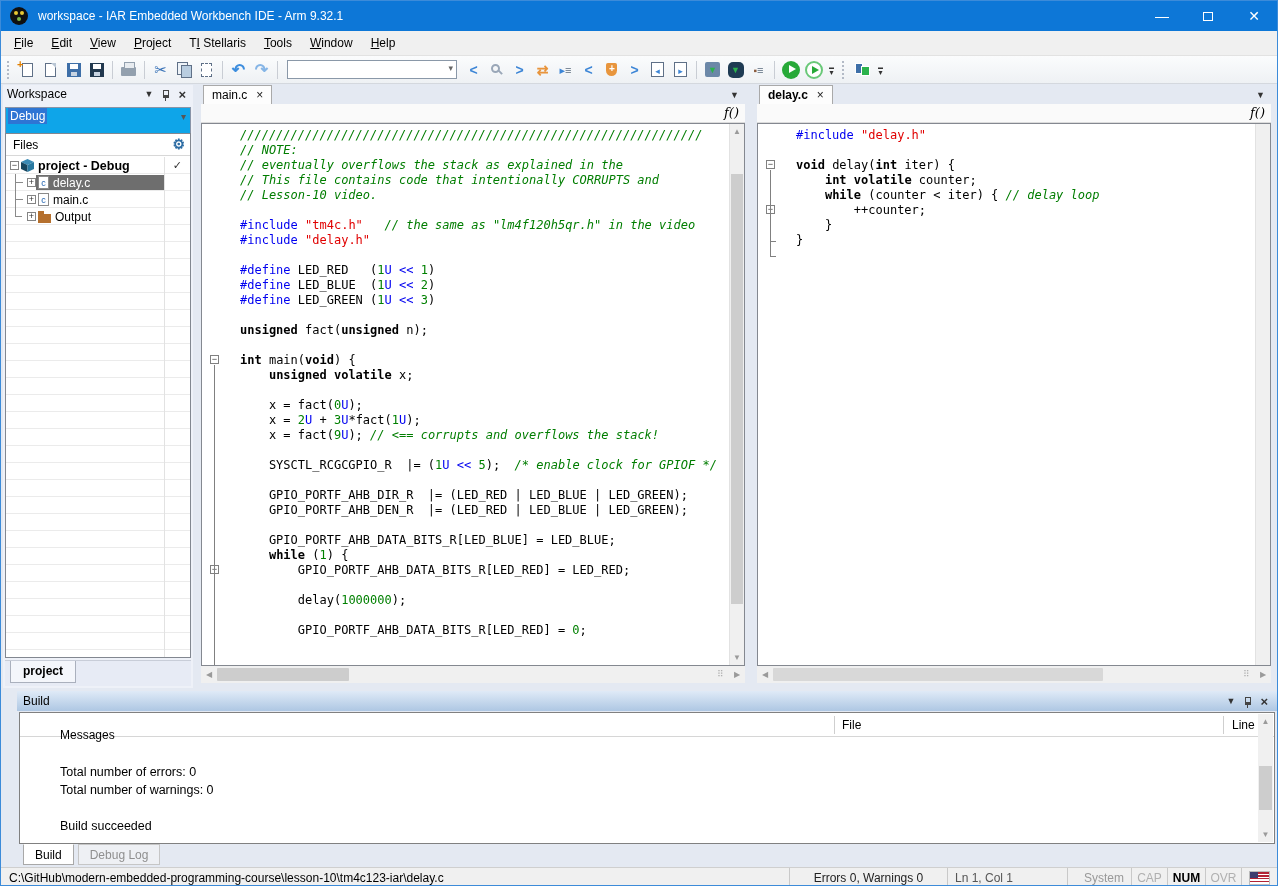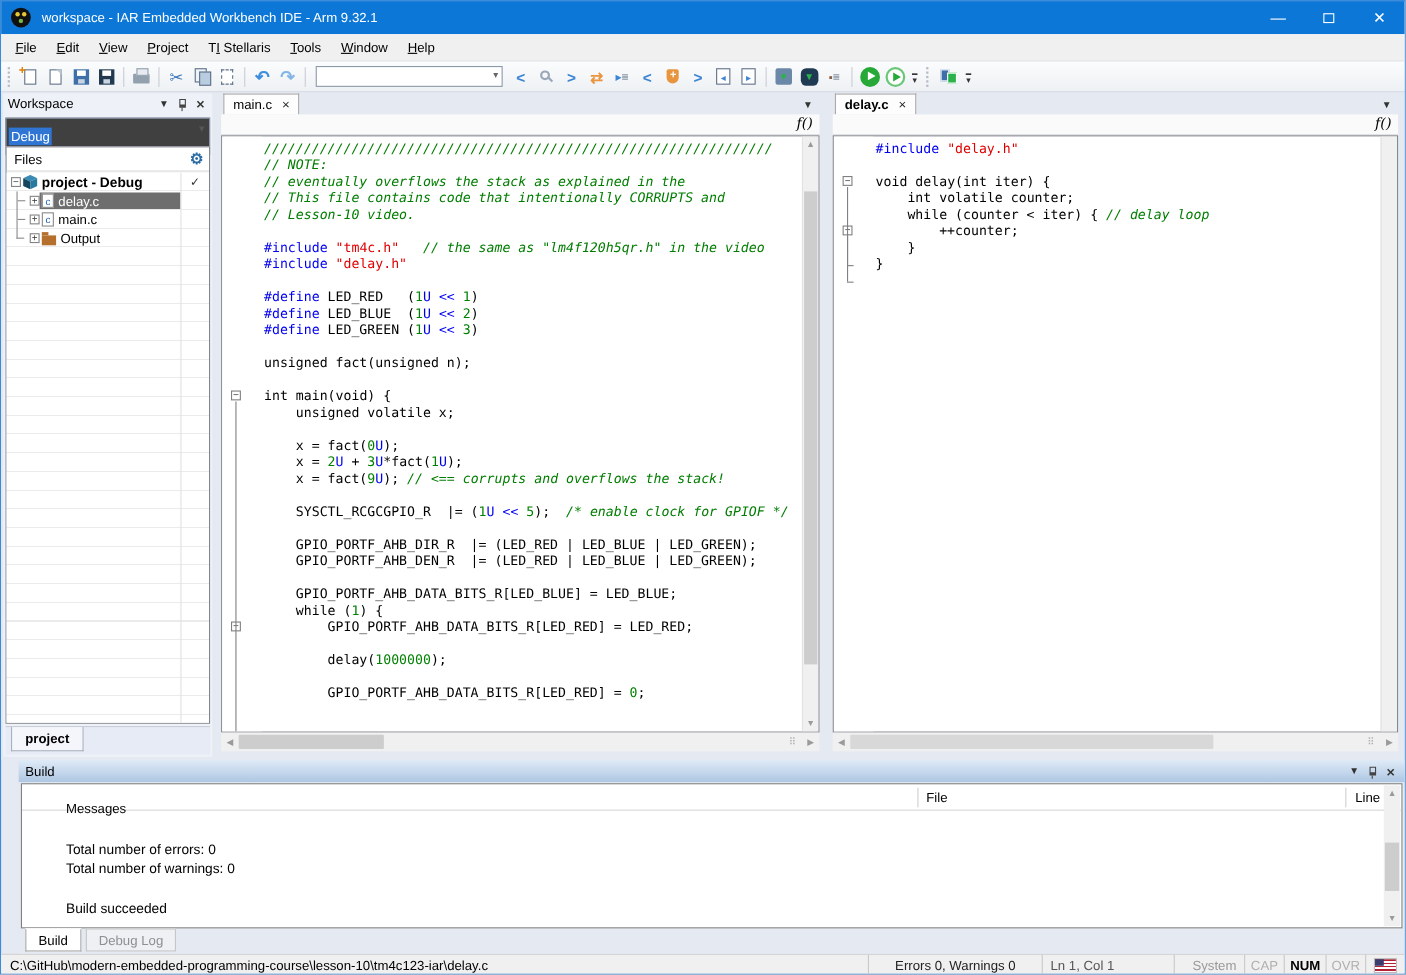--- a/index.html
+++ b/index.html
@@ -75,21 +75,21 @@
   
   .main{position:relative;height:607px;background:#e4e9f2;}
   
   .ws-panel{position:absolute;left:2px;top:1px;width:190px;height:603px;background:#eef1f8;}
   .ws-hdr{height:18px;display:flex;align-items:center;padding:0 4px;}
   .ws-hdr .hdr-title{flex:1;}
   .hdr-ico{color:#333;font-size:9px;margin:0 4px;}
   .hdr-close{color:#333;font-size:13px;font-weight:bold;margin:0 3px;}
   .pin{display:inline-block;width:6px;height:8px;border:1px solid #444;border-bottom:3px solid #444;position:relative;margin:0 6px;}
   .pin::after{content:"";position:absolute;left:1px;bottom:-6px;width:1px;height:3px;background:#444;}
-  .ws-combo{position:absolute;top:22px;left:2px;right:2px;height:34px;background:#404040;border:1px solid #8894a8;display:flex;align-items:center;padding-left:2px;}
+  .ws-combo{position:absolute;top:22px;left:2px;right:2px;height:34px;background:#0ea5e9;border:1px solid #8894a8;display:flex;align-items:flex-start;padding-left:2px;}
   .ws-combo .sel-text{background:#2e75d4;color:#fff;padding:1px 2px;}
   .ws-combo::after{content:"▾";position:absolute;right:4px;top:3px;color:#555;font-size:10px;}
   .ws-files{position:absolute;top:48px;left:2px;right:2px;bottom:30px;background:#fff;border:1px solid #828790;}
   .files-hdr{height:22px;border-bottom:1px solid #d8d8d8;position:relative;display:flex;align-items:center;padding-left:7px;}
   .gear{position:absolute;right:5px;top:2px;color:#2e6da4;font-size:14px;font-weight:bold;}
   .ws-rows{position:absolute;top:23px;left:0;right:0;bottom:0;
     background:repeating-linear-gradient(to bottom,#fff 0 16px,#ebebeb 16px 17px);}
   .ws-rows::after{content:"";position:absolute;top:0;bottom:0;right:25px;width:1px;background:#e2e2e2;}
   .trow{height:17px;display:flex;align-items:center;position:relative;padding-right:26px;}
   .exp{width:9px;height:9px;border:1px solid #848484;background:#fff;font-size:9px;line-height:7px;text-align:center;flex:0 0 auto;color:#333;}
@@ -124,21 +124,21 @@
   .gutter{position:absolute;left:0;top:0;bottom:0;width:36px;background:#fff;}
   .fold{position:absolute;left:8px;width:9px;height:9px;border:1px solid #808080;background:#fff;font-size:9px;line-height:7px;text-align:center;color:#333;}
   .rail{position:absolute;left:12px;width:1px;background:#808080;}
   .tick{position:absolute;left:12px;width:6px;height:1px;background:#808080;}
   .code{position:absolute;left:38px;top:0;right:15px;bottom:0;padding-top:4px;overflow:hidden;
     font-family:"DejaVu Sans Mono","Liberation Mono",monospace;font-size:12px;line-height:15px;}
   .cl{height:15px;white-space:pre;}
   .tk-c{color:#007d00;font-style:italic;}
   .tk-p{color:#0000f0;}
   .tk-s{color:#e00000;}
-  .tk-k{color:#000;font-weight:normal;}
+  .tk-k{color:#000;font-weight:bold;}
   .tk-n{color:#008000;}
   .tk-b{color:#0000f0;}
   .tk-o{color:#000;}
   
   .vscroll{position:absolute;top:0;bottom:0;right:0;width:15px;background:#f0f0f0;border-left:1px solid #e2e2e2;}
   .vthumb{position:absolute;left:1px;right:1px;background:#cdcdcd;}
   .sarrow{position:absolute;left:0;right:0;height:15px;color:#9a9a9a;font-size:8px;text-align:center;line-height:15px;}
   .hscroll{position:absolute;left:0;right:0;bottom:0;height:17px;background:#f0f0f0;display:flex;align-items:center;}
   .harrow{width:16px;text-align:center;color:#9a9a9a;font-size:8px;}
   .hthumb{height:13px;background:#cdcdcd;border-radius:1px;}

